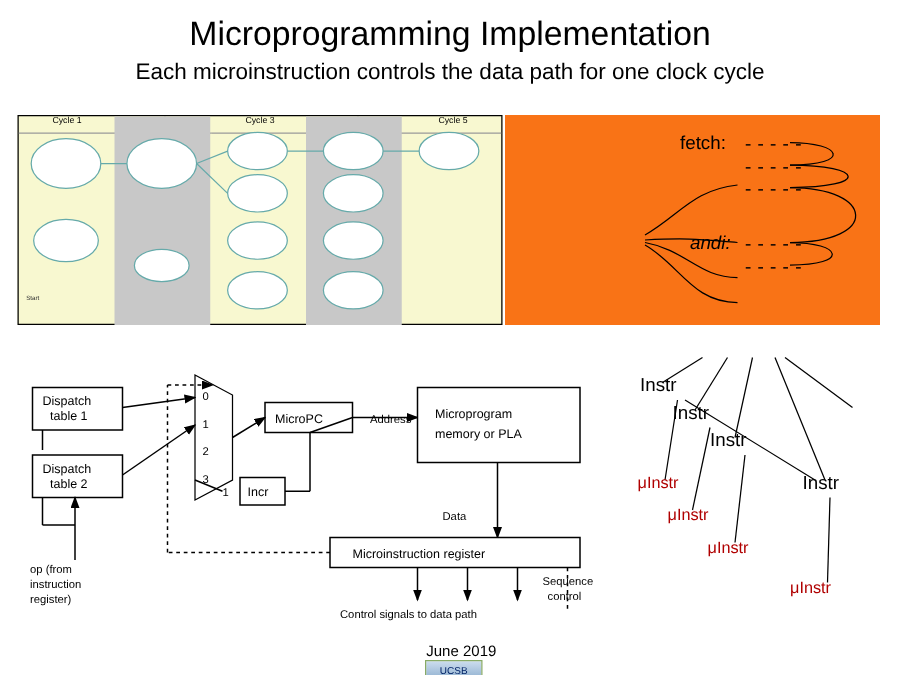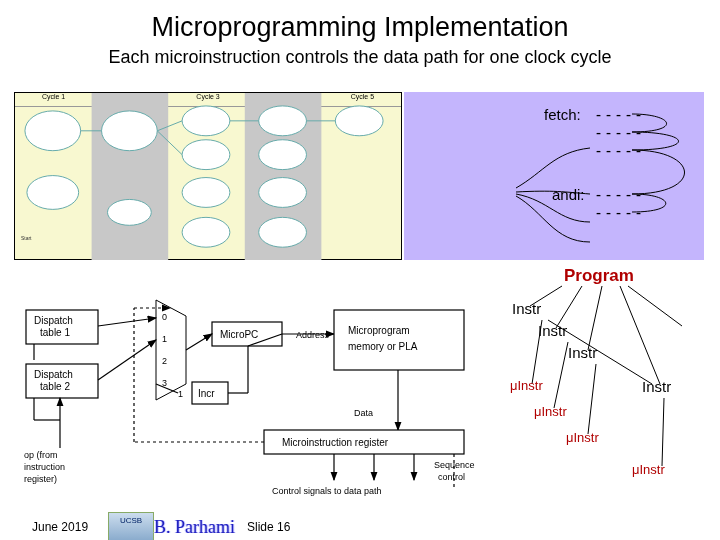--- a/index.html
+++ b/index.html
@@ -36,29 +36,29 @@
   }
   .svgstates { position:absolute; inset:0; }
   .svgstates ellipse { fill:#fff; stroke:#6aa; stroke-width:1; }
   .svgstates text { font-size:5px; fill:#333; }
   .grayband { fill:#c8c8c8; }
   
   .right-top {
     position: absolute;
     left: 404px; top: 92px;
     width: 300px; height: 168px;
-    background: #c4b5fd;
+    background: #f97316;
   }
   .right-top .label {
     position: absolute;
     font-size: 15px;
     text-align: right;
   }
   .fetch-lbl { left: 140px; top: 14px; }
-  .andi-lbl { left: 148px; top: 94px; }
+  .andi-lbl { left: 148px; top: 94px; font-style: italic; }
   .multiway { left: 30px; top: 86px; text-align:center; width:80px; font-size:15px; line-height:1.1; }
   .dashes { font-family: monospace; font-size:15px; letter-spacing:1px; }
   .dl1 { position:absolute; left: 190px; top:14px; }
   .dl2 { position:absolute; left: 190px; top:32px; }
   .dl3 { position:absolute; left: 190px; top:50px; }
   .dl4 { position:absolute; left: 190px; top:94px; }
   .dl5 { position:absolute; left: 190px; top:112px; }
   
   .block-pane {
     position:absolute;
@@ -86,20 +86,21 @@
   .instr { position:absolute; font-size:15px; color:#000; }
   .uinstr { position:absolute; font-size:13px; color:#b00000; }
   .progsvg { position:absolute; inset:0; }
   .progsvg line { stroke:#000; stroke-width:1; }
   
   .footer {
     position:absolute;
     left:0; bottom:0; width:720px; height:26px;
     display:flex; align-items:center;
     font-size:12px;
+    flex-direction:column;
   }
   .footer .date { margin-left:32px; width:70px; }
   .footer .logo {
     width:46px; height:30px; margin-left:6px;
     border:1px solid #8a6; background:linear-gradient(#cde, #8ac);
     font-size:8px; text-align:center; line-height:16px; color:#026; font-weight:normal;
   }
   .footer .mid { flex:1; text-align:center; }
   .footer .sig {
     margin-right:12px; font-family:'Brush Script MT', cursive;
@@ -236,21 +237,20 @@
     <text x="10" y="180" class="small">instruction</text>
     <text x="10" y="192" class="small">register)</text>
     <line x1="46" y1="158" x2="46" y2="108" marker-end="url(#ah)"></line>
     <line x1="46" y1="130" x2="20" y2="130"></line>
     <line x1="20" y1="130" x2="20" y2="108"></line>
     <line x1="20" y1="70" x2="20" y2="54"></line>
   </svg>
 </div>
 
 <div class="program-box">
-  <div class="program-title">Program</div>
   <svg class="progsvg" viewBox="0 0 214 242">
     <line x1="70" y1="20" x2="38" y2="40"></line>
     <line x1="90" y1="20" x2="64" y2="62"></line>
     <line x1="110" y1="20" x2="96" y2="84"></line>
     <line x1="128" y1="20" x2="168" y2="118"></line>
     <line x1="136" y1="20" x2="190" y2="60"></line>
 
     <line x1="50" y1="54" x2="40" y2="118"></line>
     <line x1="76" y1="76" x2="62" y2="142"></line>
     <line x1="104" y1="98" x2="96" y2="168"></line>

